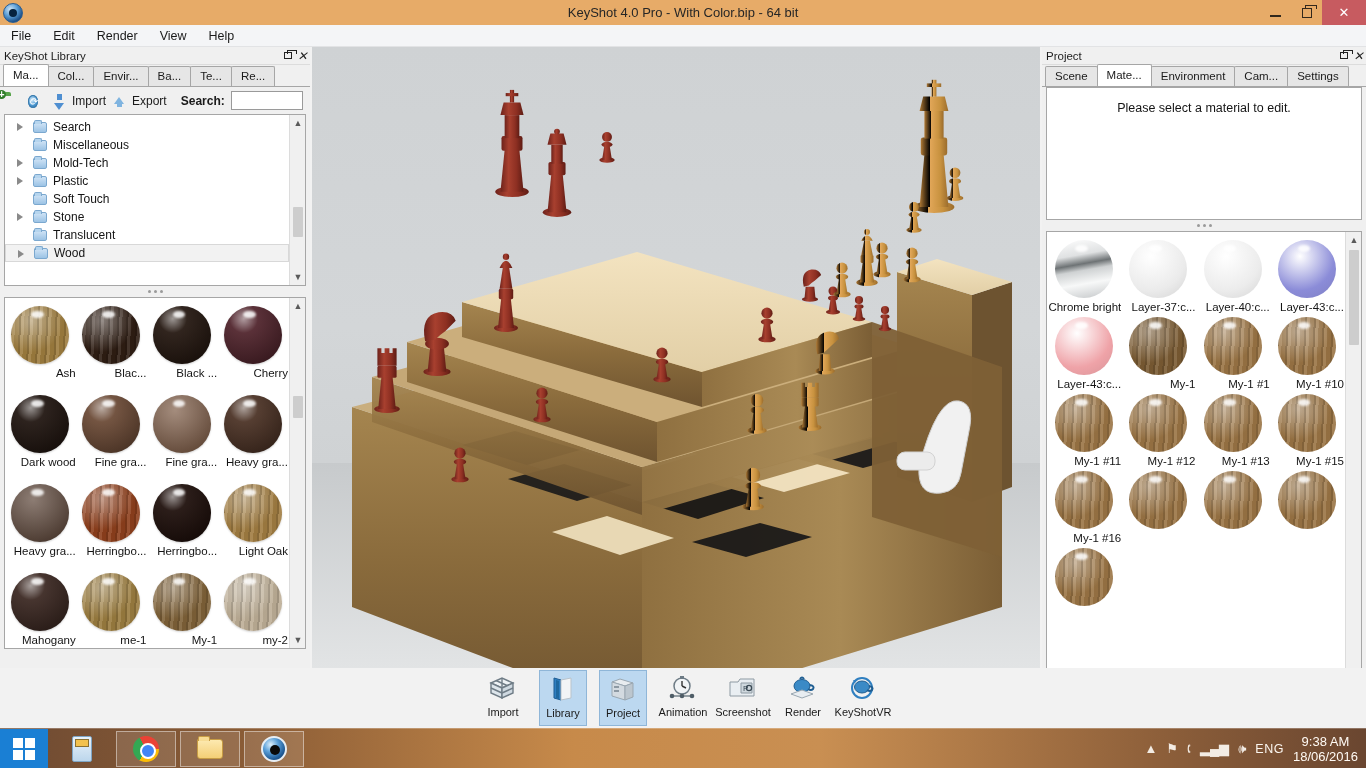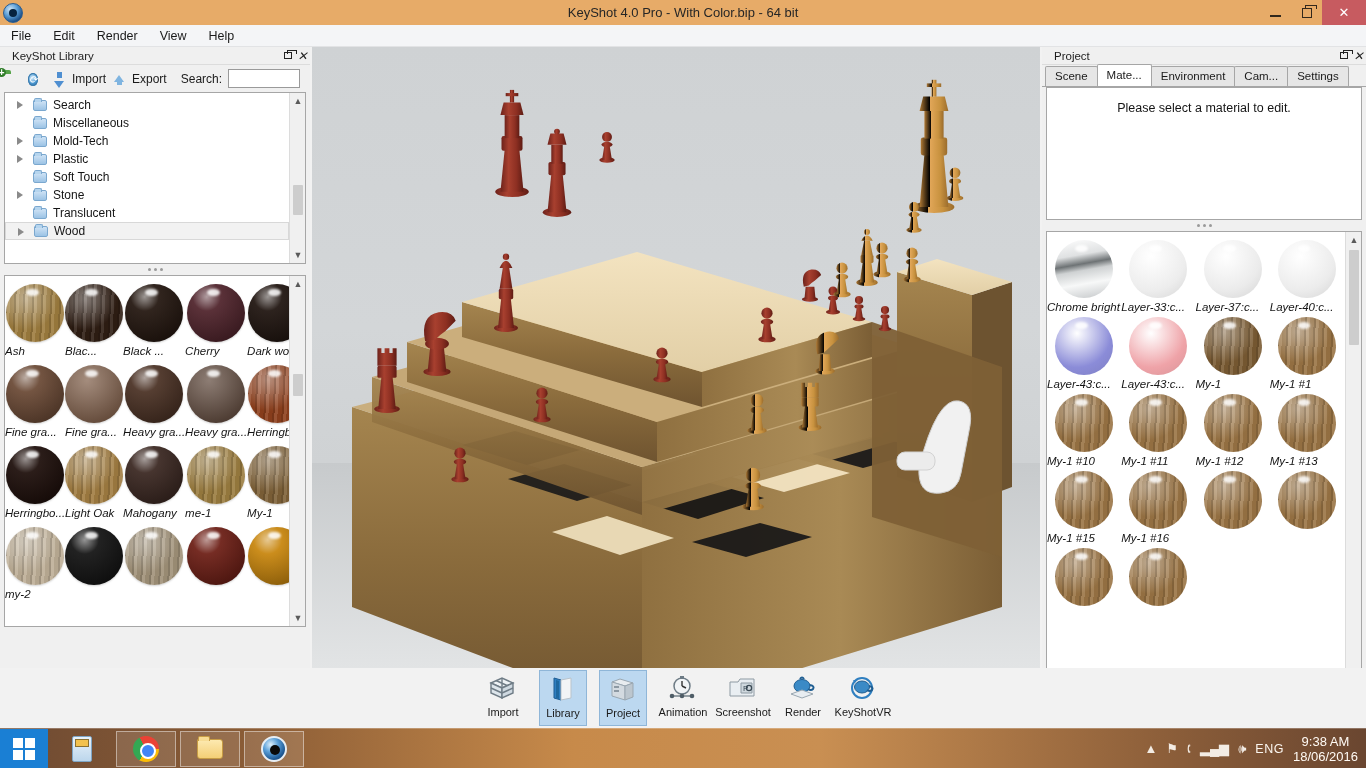--- a/index.html
+++ b/index.html
@@ -56,21 +56,21 @@
   }
   .menu-item { padding: 0 11px; font-size: 12.5px; line-height: 22px; color: #1a1a1a; }
 
   
   .left-dock {
     position: absolute; left: 0; top: 47px; width: 310px; height: 621px;
     background: #f0f0f0;
   }
   .panel-caption {
     height: 18px; background: #f0f0f0;
-    display: flex; align-items: center; padding-left: 12px;
+    display: flex; align-items: center; padding-left: 4px;
     font-size: 11.5px; color: #1d1d1d;
     border-bottom: 1px solid #dcdcdc;
   }
   .caption-spacer { flex: 1; }
   .cap-btn { width: 15px; height: 15px; display: flex; align-items: center; justify-content: center; }
   .cap-restore {
     width: 8px; height: 7px; border: 1.3px solid #222; position: relative;
   }
   .cap-restore::before {
     content:""; position:absolute; left:2px; top:-3px; width:8px; height:3px;
@@ -123,21 +123,21 @@
   .arrow-down, .arrow-up {
     width: 0; height: 0; position: relative; top: 3px;
     border-left: 5px solid transparent; border-right: 5px solid transparent;
   }
   .arrow-down { border-top: 7px solid #4f8fd1; }
   .arrow-up { border-bottom: 7px solid #7fb4e0; }
   .arrow-wrap { display:flex; flex-direction:column; align-items:center; width:14px; }
   .arrow-stem-d { width:5px; height:6px; background:#4f8fd1; }
   .arrow-stem-u { width:5px; height:6px; background:#7fb4e0; }
   .tb-label { font-size: 12px; color: #1a1a1a; }
-  .search-label { font-size: 12px; margin-left: 8px; }
+  .search-label { font-size: 12px; margin-left: 8px; font-weight: bold; }
   .search-input {
     width: 72px; height: 19px; border: 1px solid #9a9a9a; background: #fff;
     font-size: 11px; padding: 0 3px; font-family: "Liberation Sans", sans-serif;
   }
 
   
   .tree-wrap {
     margin: 0 4px; height: 172px; background: #fff;
     border: 1px solid #a6a6a6; position: relative; overflow: hidden;
   }
@@ -181,23 +181,23 @@
   }
   .dots-handle span { width: 3px; height: 3px; background: #9a9a9a; border-radius: 50%; }
 
   
   .mat-grid-wrap {
     margin: 0 4px; height: 352px; background: #fff;
     border: 1px solid #a6a6a6; position: relative; overflow: hidden;
   }
   .mat-grid {
     position: absolute; left: 0; top: 4px; right: 17px;
-    display: grid; grid-template-columns: repeat(5, 1fr); row-gap: 4px;
-  }
-  .mat-cell { text-align: left; padding-top: 4px; font-style: italic; }
+    display: grid; grid-template-columns: repeat(4, 1fr); row-gap: 12px;
+  }
+  .mat-cell { text-align: right; padding-top: 4px; }
   .swatch {
     width: 58px; height: 58px; border-radius: 50%; margin: 0 auto;
     box-shadow: 0 1px 2px rgba(0,0,0,0.18);
   }
   .swatch-gloss { position: relative; }
   .swatch-gloss::after {
     content:""; position:absolute; left: 34%; top: 8%;
     width: 22%; height: 13%; border-radius: 50%;
     background: rgba(255,255,255,0.85); filter: blur(1px);
   }
@@ -348,20 +348,28 @@
       <span>KeyShot Library</span>
       <span class="caption-spacer"></span>
       <span class="cap-btn">
         <i class="cap-restore"></i>
       </span>
       <span class="cap-btn">
         <i class="cap-close">✕</i>
       </span>
     </div>
 
+    <div class="tabstrip" id="library-tabs">
+        <div class="tab active">Ma...</div>
+        <div class="tab">Col...</div>
+        <div class="tab">Envir...</div>
+        <div class="tab">Ba...</div>
+        <div class="tab">Te...</div>
+        <div class="tab">Re...</div>
+      </div>
 
     <div class="lib-toolbar">
       <span class="tb-ico"><i class="ico-newfolder"></i></span>
       <span class="tb-ico"><i class="ico-refresh">⟳</i></span>
       <span class="arrow-wrap">
         <i class="arrow-stem-d"></i>
           <i class="arrow-down"></i>
       </span>
       <span class="tb-label">Import</span>
       <span class="arrow-wrap">
@@ -789,24 +797,20 @@
         <span></span>
     </div>
 
     <div class="rmat-grid-wrap">
       <div class="rmat-grid" id="rmat-grid">
           <div class="mat-cell">
             <div class="rswatch swatch-gloss" style="background:linear-gradient(170deg,#ffffff 0%,#dfe1e2 28%,#6e7375 42%,#cfd2d3 52%,#f7f8f8 72%,#c3c6c8 100%);"></div>
             <div class="mat-name">Chrome bright</div>
           </div>
           <div class="mat-cell">
-            <div class="rswatch swatch-gloss" style="background: radial-gradient(circle at 38% 28%, #ffffff 0%, #ededed 62%, rgba(0,0,0,0.10) 100%), #ededed;"></div>
-            <div class="mat-name">Layer-33:c...</div>
-          </div>
-          <div class="mat-cell">
             <div class="rswatch swatch-gloss" style="background: radial-gradient(circle at 38% 28%, #ffffff 0%, #ebebeb 62%, rgba(0,0,0,0.10) 100%), #ebebeb;"></div>
             <div class="mat-name">Layer-37:c...</div>
           </div>
           <div class="mat-cell">
             <div class="rswatch swatch-gloss" style="background: radial-gradient(circle at 38% 28%, #ffffff 0%, #ececec 62%, rgba(0,0,0,0.10) 100%), #ececec;"></div>
             <div class="mat-name">Layer-40:c...</div>
           </div>
           <div class="mat-cell">
             <div class="rswatch swatch-gloss" style="background: radial-gradient(circle at 38% 28%, #ffffff 0%, #8b8cd8 62%, rgba(0,0,0,0.10) 100%), #8b8cd8;"></div>
             <div class="mat-name">Layer-43:c...</div>

